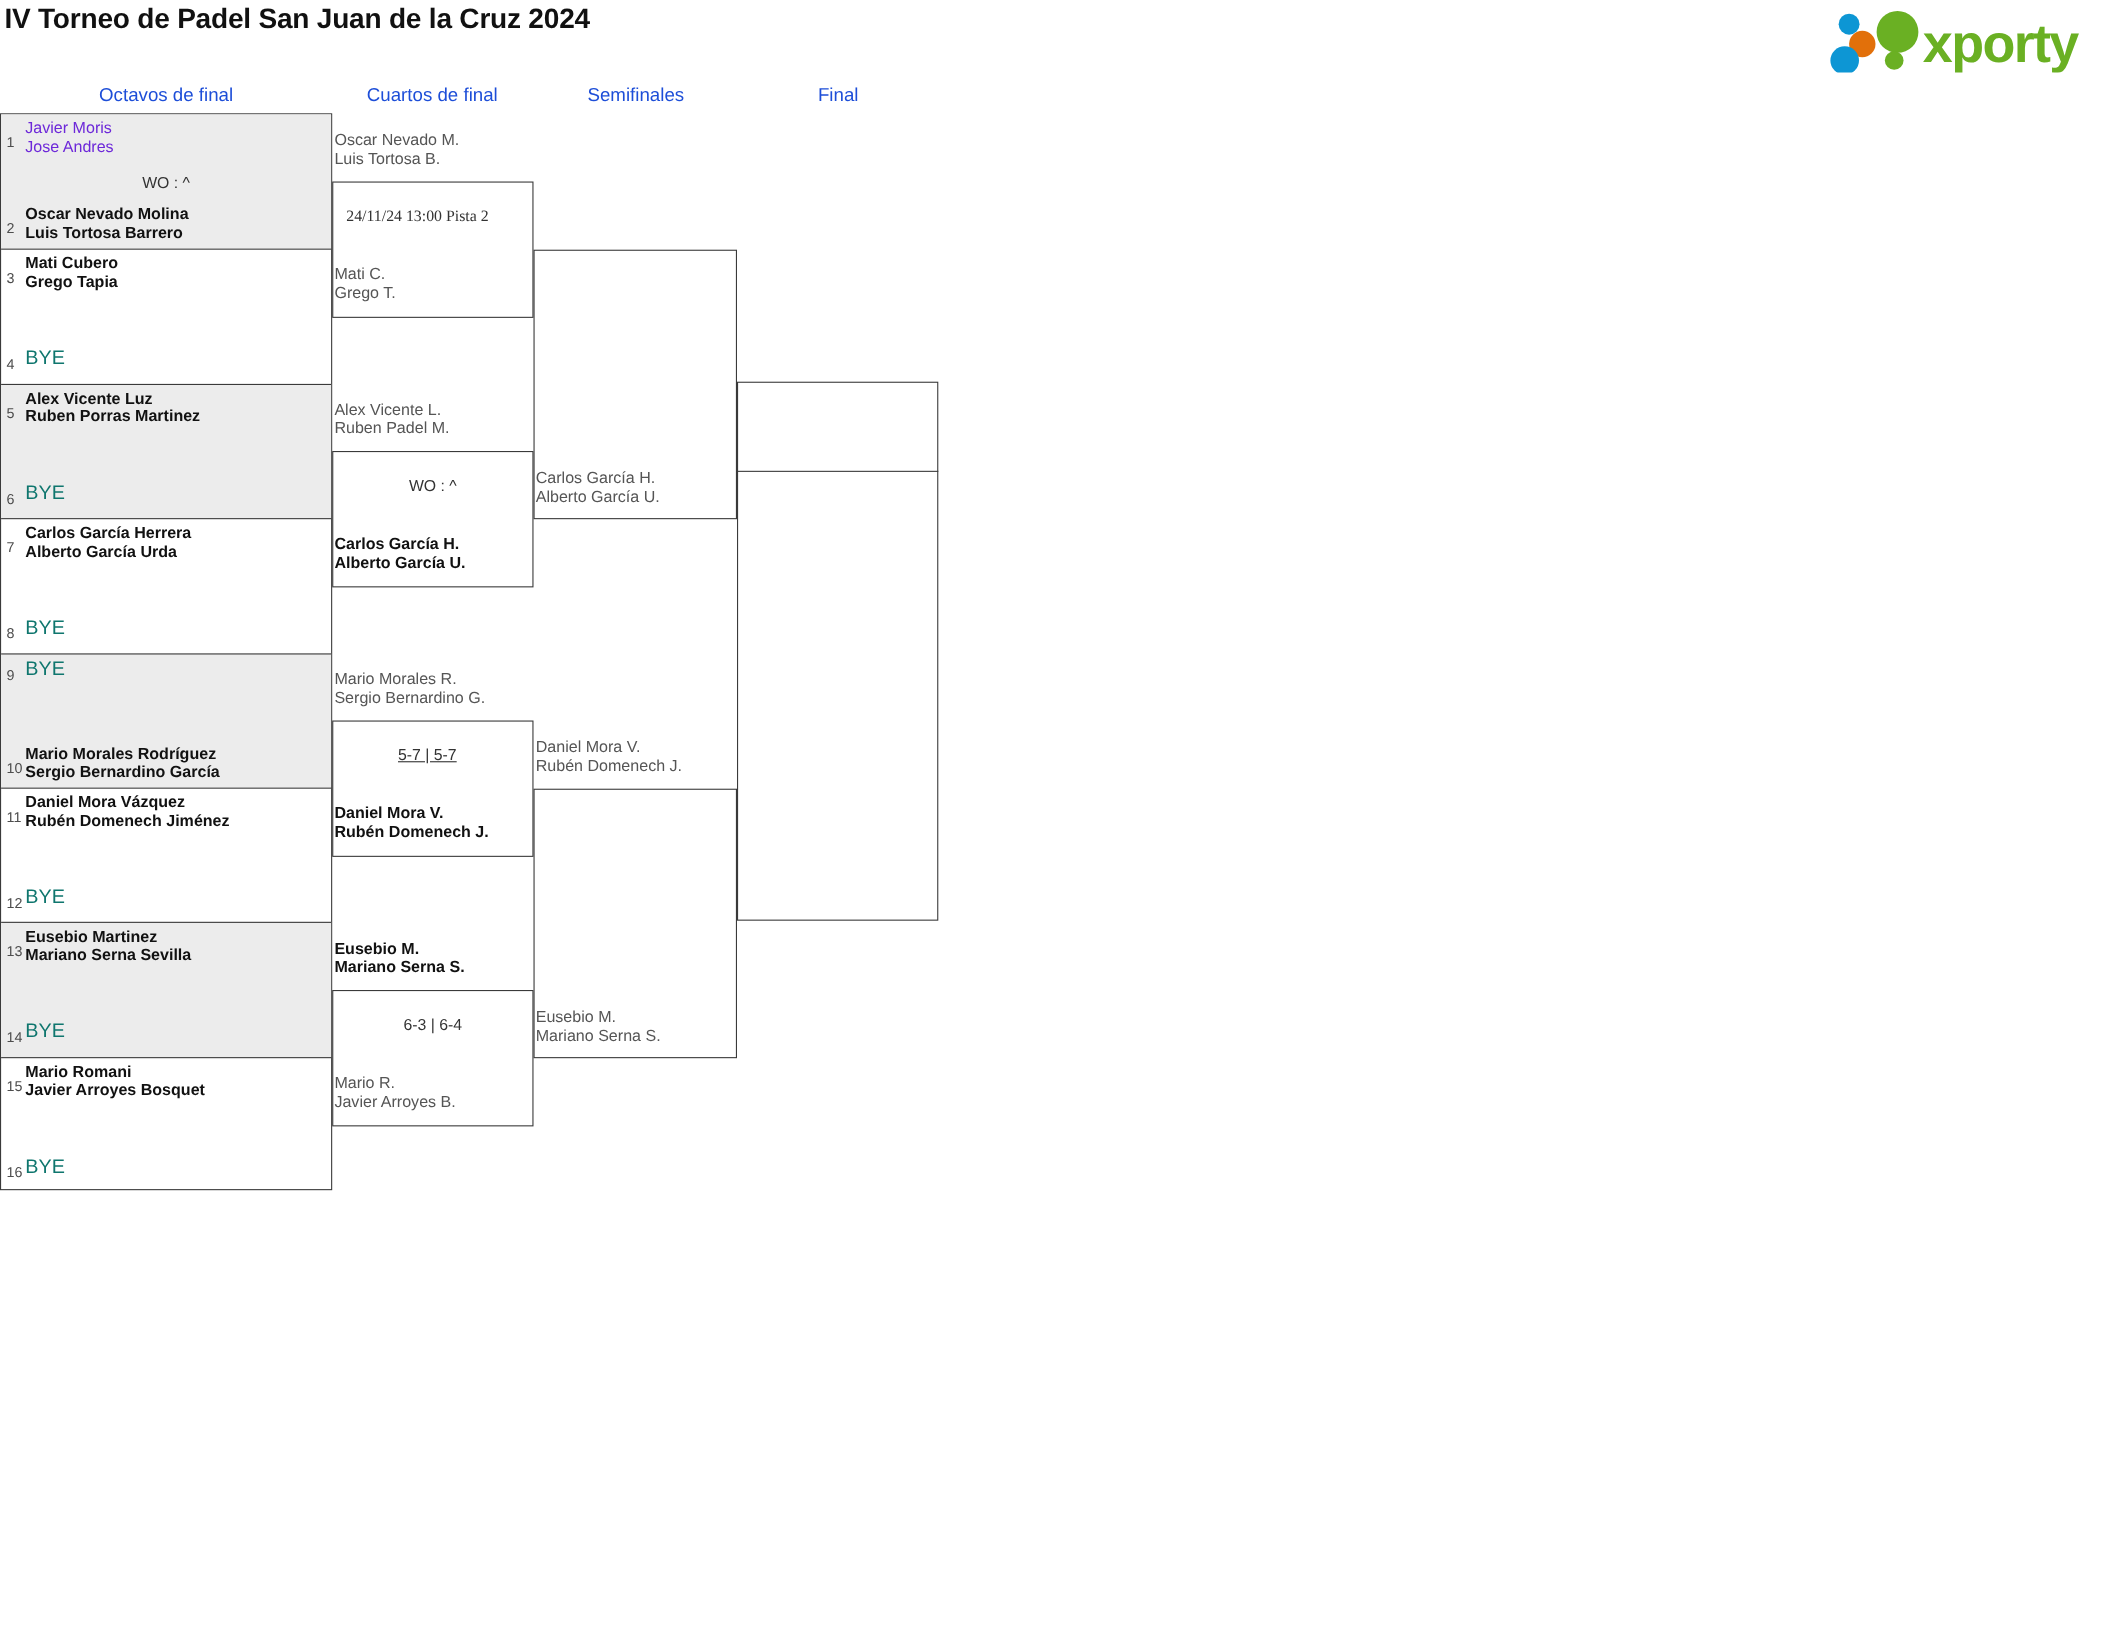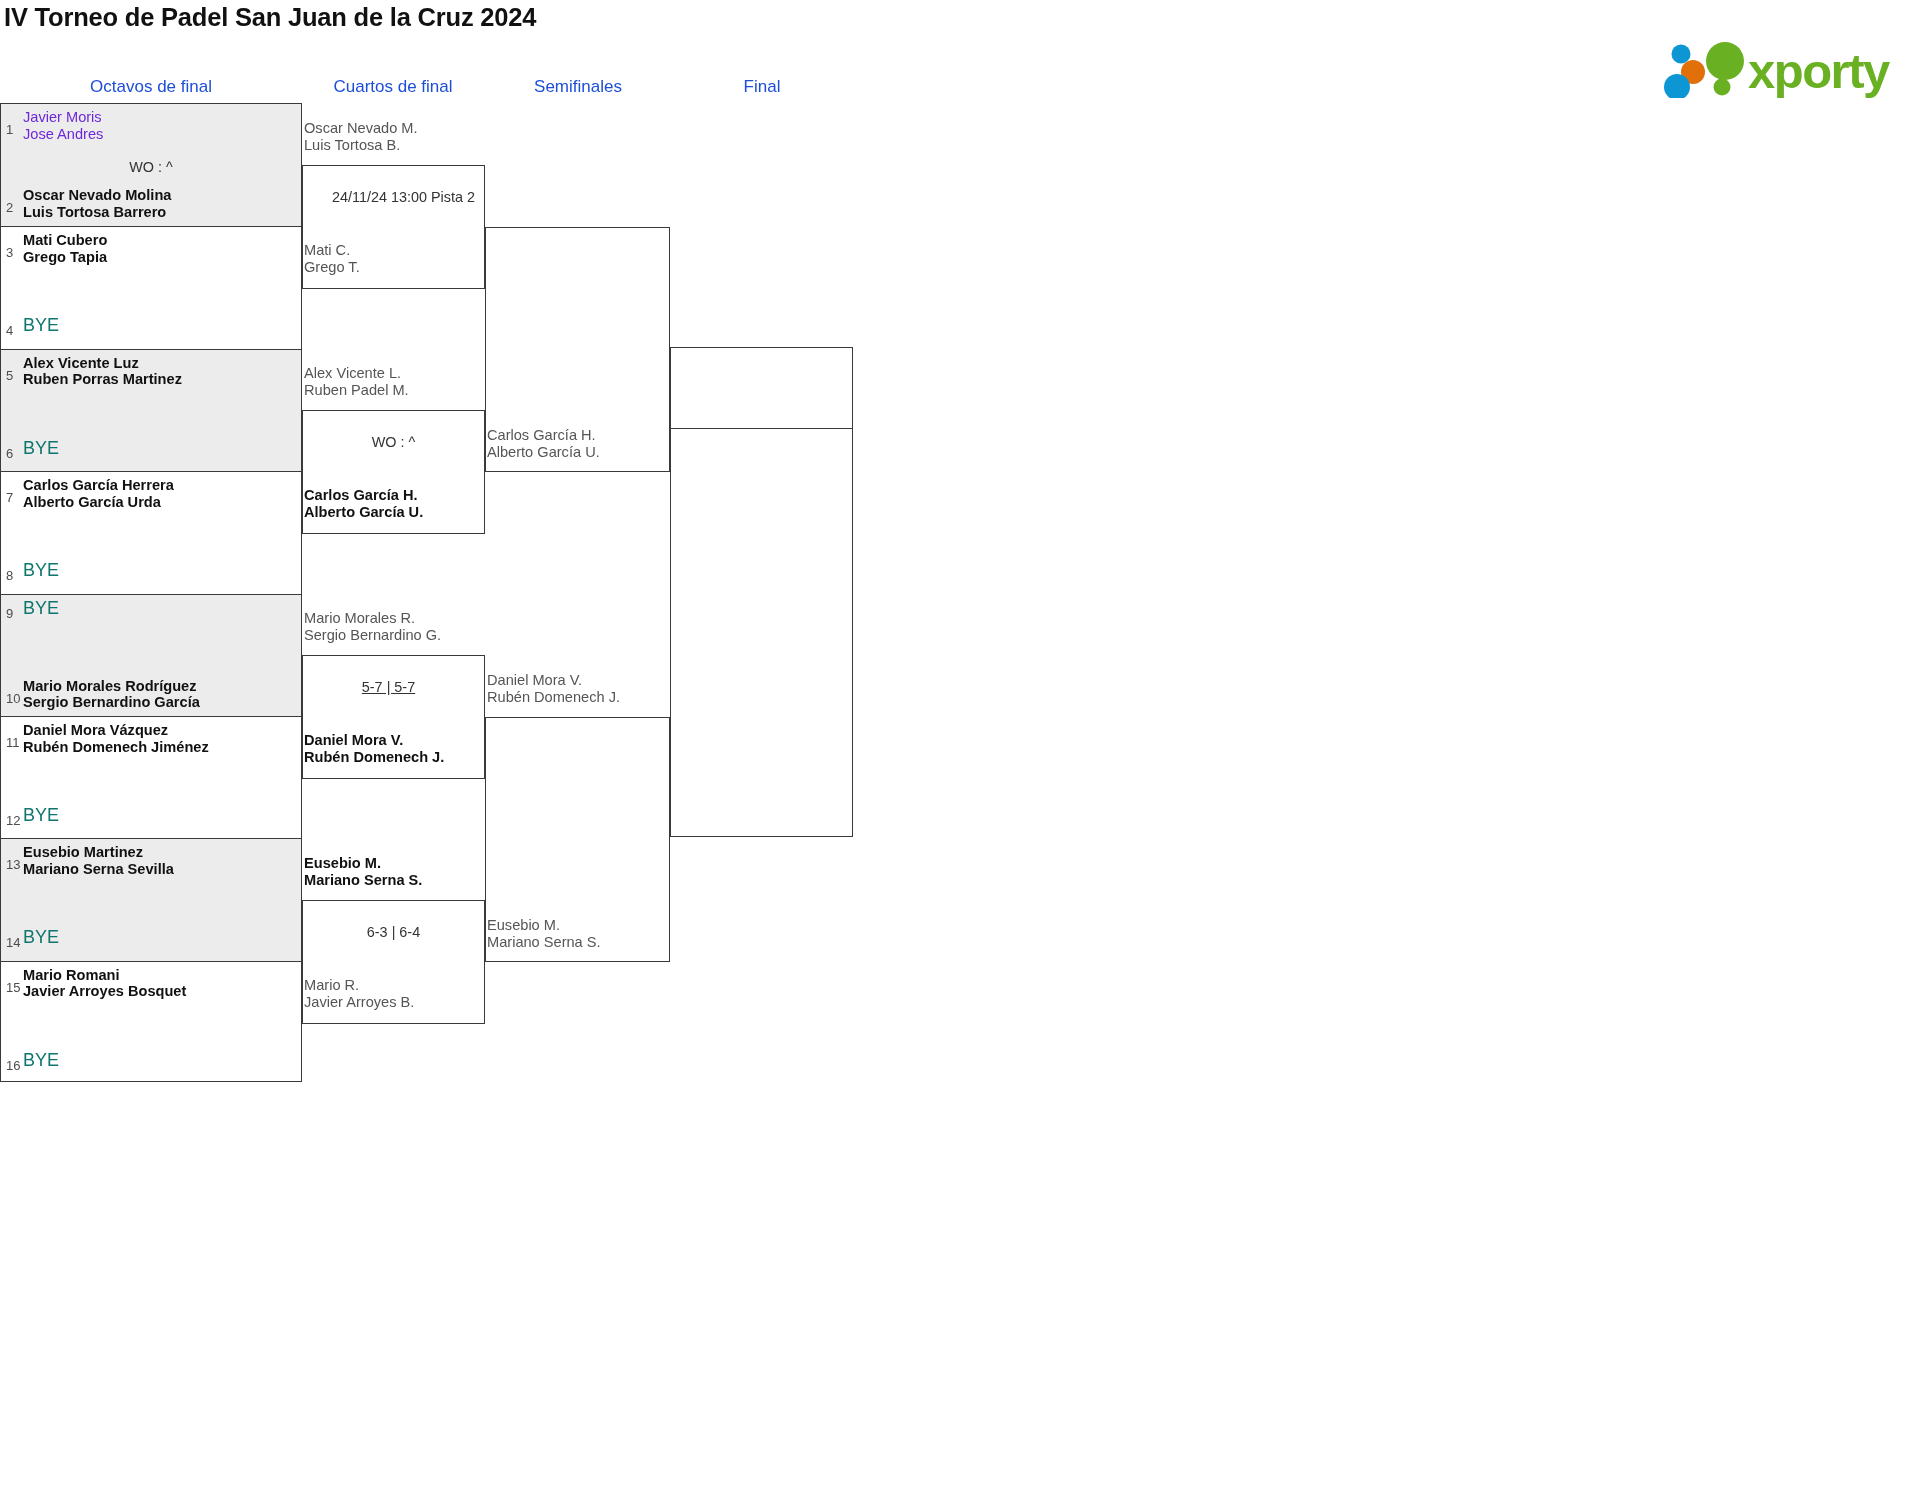--- a/index.html
+++ b/index.html
@@ -5,21 +5,21 @@
   html,body{margin:0;padding:0;background:#fff;}
   body{
     width:1920px;height:1492px;position:relative;overflow:hidden;
     font-family:"Liberation Sans","DejaVu Sans",sans-serif;
     color:#1a1a1a;
     -webkit-font-smoothing:antialiased;
   }
   
   #title{position:absolute;left:4px;top:2px;width:1200px;}
   #title .ln{font-size:25.5px;font-weight:700;line-height:31px;letter-spacing:-0.2px;color:#111;white-space:nowrap;}
-  #logo{position:absolute;right:14px;top:6px;width:254px;height:60px;margin-top:32px;}
+  #logo{position:absolute;right:14px;top:6px;width:254px;height:60px;}
   #logo svg{display:block;}
 
   
   .round-hd{position:absolute;top:77px;font-size:17px;font-weight:400;color:#1d4ed8;text-align:center;white-space:nowrap;}
 
   
   #bracket{position:absolute;left:0;top:103px;width:1100px;height:990px;}
 
   
   .r16{position:absolute;left:0;top:0;width:302px;height:979px;
@@ -150,21 +150,21 @@
       <div class="seedno" style="top:97px;">16</div>
       <div class="names bye" style="top:90px;">BYE</div>
     </div>
   </div>
 
   <div class="team lose" style="left:304px;top:17px;">
     <div>Oscar Nevado M.</div>
     <div>Luis Tortosa B.</div>
   </div>
   <div class="mbox" style="left:302px;top:62px;width:183px;height:124px;"></div>
-  <div class="mlabel" style="left:312px;top:86px;width:183px;">24/11/24 13:00 Pista 2</div>
+  <div class="mlabel" style="left:288px;top:86px;width:183px;font-family:Liberation Serif, serif;">24/11/24 13:00 Pista 2</div>
   <div class="team lose" style="left:304px;top:139px;">
     <div>Mati C.</div>
     <div>Grego T.</div>
   </div>
 
   <div class="team lose" style="left:304px;top:262px;">
     <div>Alex Vicente L.</div>
     <div>Ruben Padel M.</div>
   </div>
   <div class="mbox" style="left:302px;top:307px;width:183px;height:124px;"></div>

